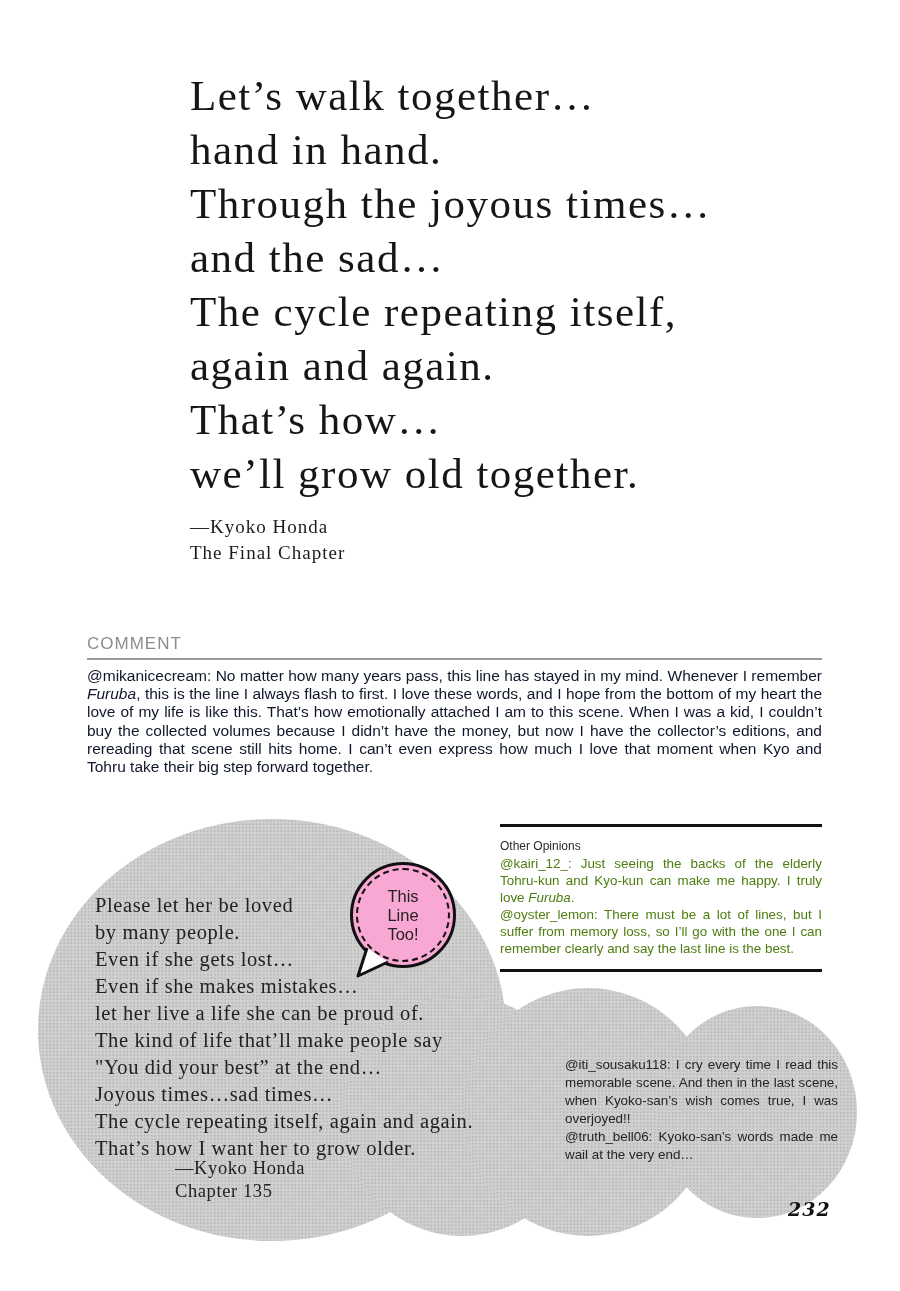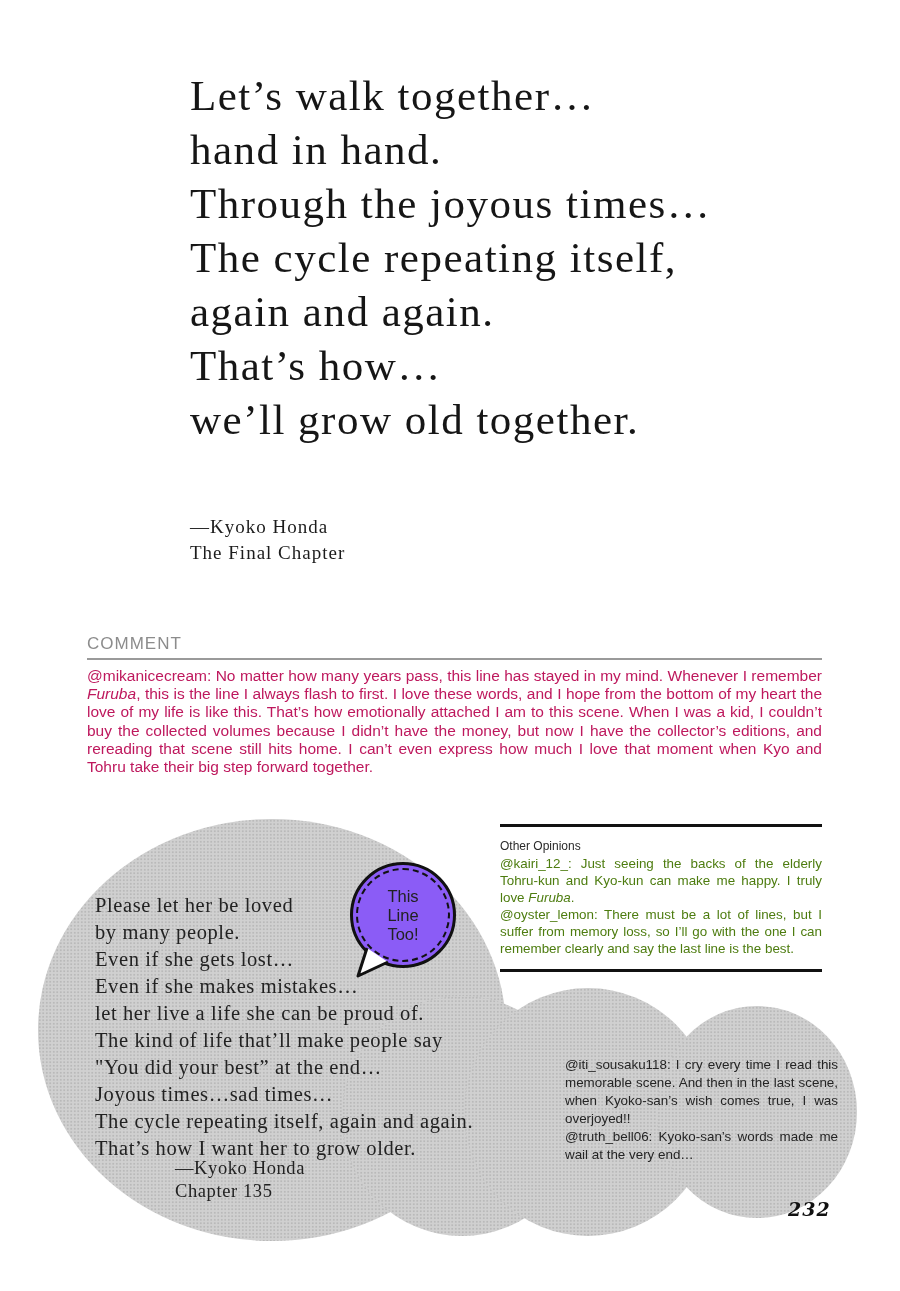--- a/index.html
+++ b/index.html
@@ -32,38 +32,38 @@
   .comment-header{
     position:absolute;left:87px;top:634px;z-index:2;
     font-size:17px;letter-spacing:1px;color:#8c8c8c;
   }
   .comment-rule{
     position:absolute;left:87px;top:658px;width:735px;height:2px;
     background:#9a9a9a;z-index:2;
   }
   .comment-body{
     position:absolute;left:87px;top:667px;width:735px;z-index:2;
-    font-size:15.5px;line-height:18.2px;color:#be185d;
+    font-size:15.5px;line-height:18.2px;color:#0f172a;
     text-align:justify;
   }
   
   .blob-quote{
     position:absolute;left:95px;top:892px;z-index:2;
     font-family:"Liberation Serif", serif;
     font-size:20.5px;line-height:27px;letter-spacing:0.6px;color:#222;
   }
   .blob-quote-attrib{
     position:absolute;left:175px;top:1157px;z-index:2;
     font-family:"Liberation Serif", serif;
     font-size:18.5px;line-height:23px;letter-spacing:0.6px;color:#222;
   }
   
   .callout{
     position:absolute;left:350px;top:862px;width:106px;height:106px;z-index:3;
-    background:#8b5cf6;border:3px solid #111;border-radius:50%;
+    background:#f9a8d4;border:3px solid #111;border-radius:50%;
     display:flex;align-items:center;justify-content:center;box-sizing:border-box;
   }
   .callout-inner{
     position:absolute;inset:3px;border:2px dashed #111;border-radius:50%;
   }
   .callout-text{
     position:relative;text-align:center;font-size:16.5px;line-height:19px;color:#222;
   }
   .callout-tail{position:absolute;left:348px;top:918px;z-index:4;}
   
@@ -96,20 +96,21 @@
 
   <div class="blob" style="left:38px;top:819px;width:468px;height:422px;"></div>
   <div class="blob" style="left:342px;top:996px;width:240px;height:240px;"></div>
   <div class="blob" style="left:464px;top:988px;width:248px;height:248px;"></div>
   <div class="blob" style="left:657px;top:1006px;width:200px;height:212px;"></div>
 
   <div class="main-quote">
       <div>Let’s walk together…</div>
       <div>hand in hand.</div>
       <div>Through the joyous times…</div>
+      <div>and the sad…</div>
       <div>The cycle repeating itself,</div>
       <div>again and again.</div>
       <div>That’s how…</div>
       <div>we’ll grow old together.</div>
     </div>
   <div class="main-quote-attrib">
     <div>—Kyoko Honda</div>
     <div>The Final Chapter</div>
   </div>
 

